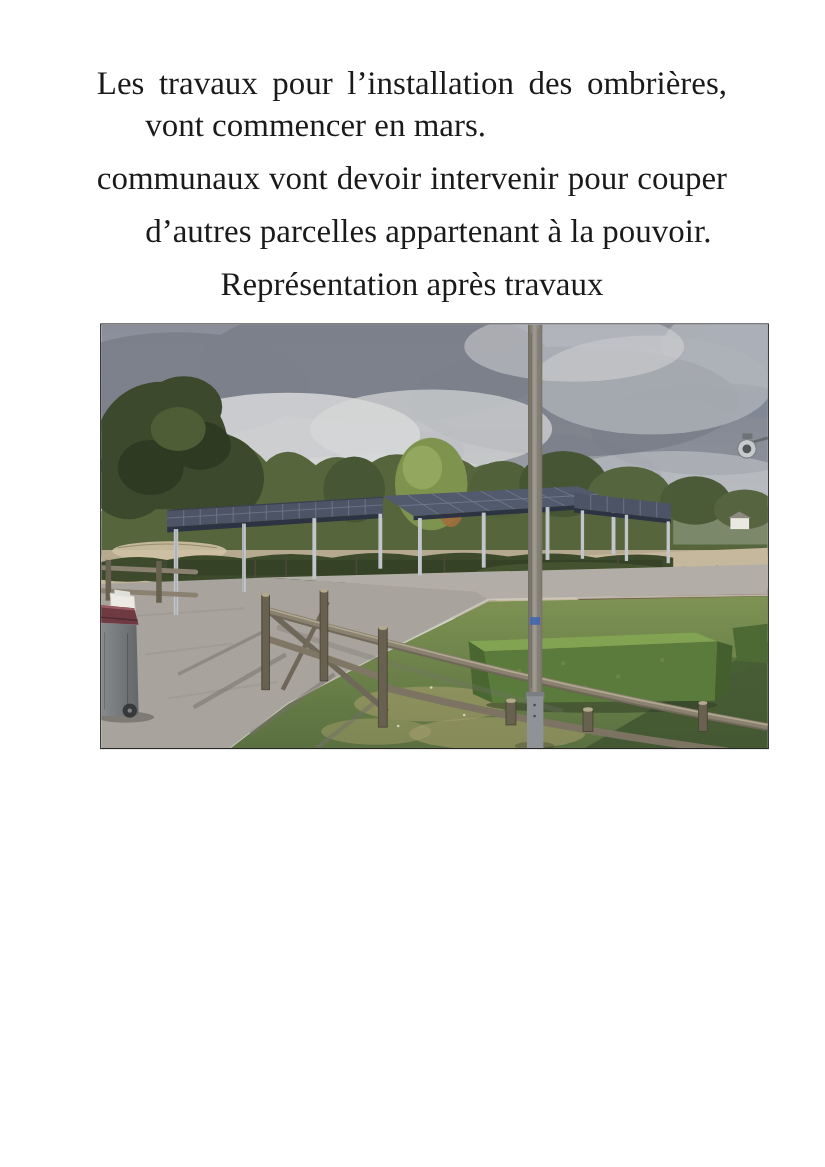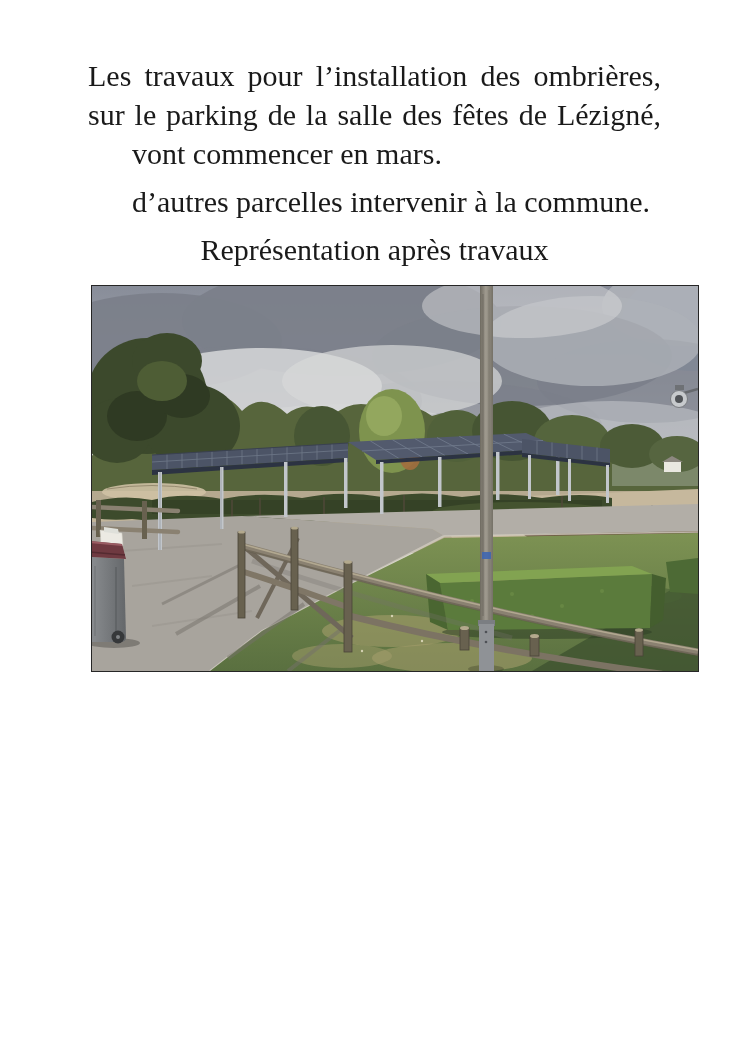--- a/index.html
+++ b/index.html
@@ -29,27 +29,27 @@
   .binlid{fill:var(--bin_lid,#6f3a41);}
 </style>
 </head>
 <body>
 
 <div class="page" style="color: rgb(26, 26, 26);">
   <div class="doc">
     <div id="paragraphs">
         <div class="para">
           <div class="line">Les travaux pour l’installation des ombrières,</div>
-          <div class="line">sur le parking de la salle des fêtes de Lézigné,</div>
           <div class="line last">vont commencer en mars.</div>
         </div>
         <div class="para">
+          <div class="line">communaux vont devoir intervenir pour couper</div>
         </div>
         <div class="para">
-          <div class="line last">d’autres parcelles intervenir à la commune.</div>
+          <div class="line last">d’autres parcelles appartenant à la pouvoir.</div>
         </div>
       </div>
     <div class="caption">Représentation après travaux</div>
 
     <div class="figure">
       <svg width="606" height="385" viewBox="0 0 606 385" xmlns="http://www.w3.org/2000/svg">
         <defs>
           <linearGradient id="skyG" x1="0" y1="0" x2="0" y2="1">
             <stop offset="0" style="stop-color:var(--sky_top,#888d99)"></stop>
             <stop offset="0.55" style="stop-color:var(--sky_mid,#aeb0b6)"></stop>

